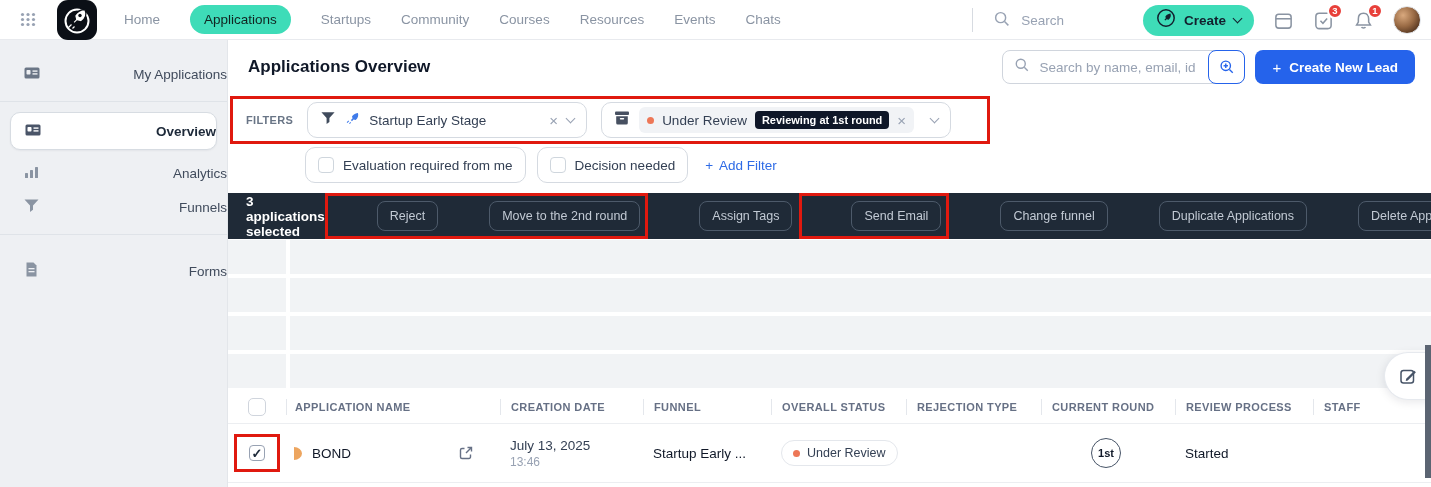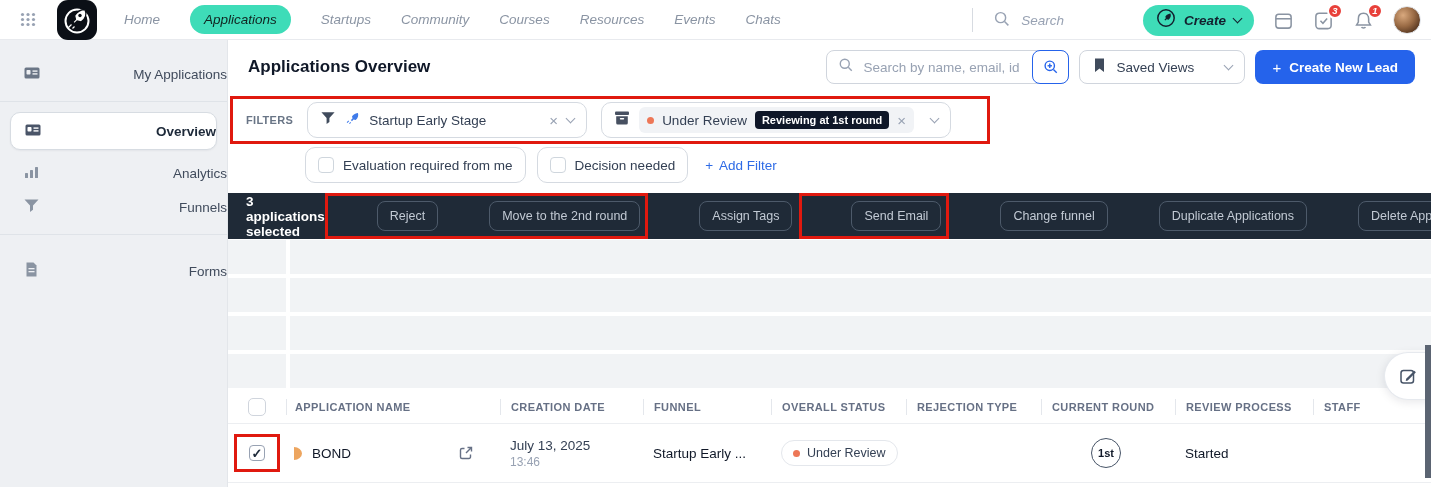--- a/index.html
+++ b/index.html
@@ -4,21 +4,21 @@
 <style>
   :root{
     --accent-teal:#3edcb8; --primary-blue:#2563eb; --dark-bar:#1f2a37;
     --annotation-red:#e0190f; --status-orange:#ed7757; --badge-red:#e8403a;
   }
   *{box-sizing:border-box;margin:0;padding:0;}
   body{font-family:"Liberation Sans",sans-serif;background:#fff;}
   .app{position:relative;width:1431px;height:487px;background:#fff;overflow:hidden;}
 
   
-  .topnav{position:absolute;top:0;left:0;right:0;height:40px;background:#fff;border-bottom:1px solid #e8eaee;display:flex;align-items:center;font-style:italic;}
+  .topnav{position:absolute;top:0;left:0;right:0;height:40px;background:#fff;border-bottom:1px solid #e8eaee;display:flex;align-items:center;}
   .appsgrid{margin-left:20px;display:flex;align-items:center;cursor:pointer;}
   .logo{margin-left:21px;width:40px;height:40px;flex:0 0 auto;}
   .nav-items{display:flex;align-items:center;gap:30px;margin-left:27px;font-size:13.5px;color:#8a94a3;}
   .nav-item{cursor:pointer;white-space:nowrap;}
   .nav-item.active{background:var(--accent-teal);color:#112420;font-weight:500;padding:7px 14px;border-radius:17px;}
   .nav-right{position:absolute;right:10px;top:0;height:40px;display:flex;align-items:center;gap:19px;}
   .vdiv{width:1px;height:24px;background:#d7dbe1;}
   .nav-search{display:flex;align-items:center;gap:9px;color:#98a2b3;font-size:13.5px;cursor:text;margin-right:60px;}
   .create-btn{display:flex;align-items:center;gap:8px;background:var(--accent-teal);height:31px;border-radius:17px;padding:0 13px;cursor:pointer;}
   .create-btn .lbl{font-size:13.5px;font-weight:600;color:#13202e;}
@@ -266,29 +266,20 @@
       <span class="ph">Search by name, email, id</span>
       <span class="zoombtn">
         <svg width="18" height="18" viewBox="0 0 22 22" fill="none" stroke="#2563eb" stroke-width="1.7">
           <circle cx="9.5" cy="9.5" r="5.7"></circle>
             <line x1="14" y1="14" x2="18" y2="18"></line>
           <line x1="6.8" y1="9.5" x2="12.2" y2="9.5"></line>
             <line x1="9.5" y1="6.8" x2="9.5" y2="12.2"></line>
         </svg>
       </span>
     </div>
-    <div class="savedviews">
-      <span>
-        <svg width="15" height="16" viewBox="0 0 15 16">
-            <path d="M3 1.5 h9 v13.5 l-4.5 -3.6 -4.5 3.6 Z" fill="#404b5c"></path>
-          </svg>
-      </span>
-      <span class="lbl">Saved Views</span>
-      <span class="chev"></span>
-    </div>
     <div class="newlead">
       <span class="plus">+</span>
       <span>Create New Lead</span>
     </div>
   </div>
 
   <div class="filters-wrap">
     <span class="filters-label">FILTERS</span>
     <div class="filterbox f1">
       <span>

